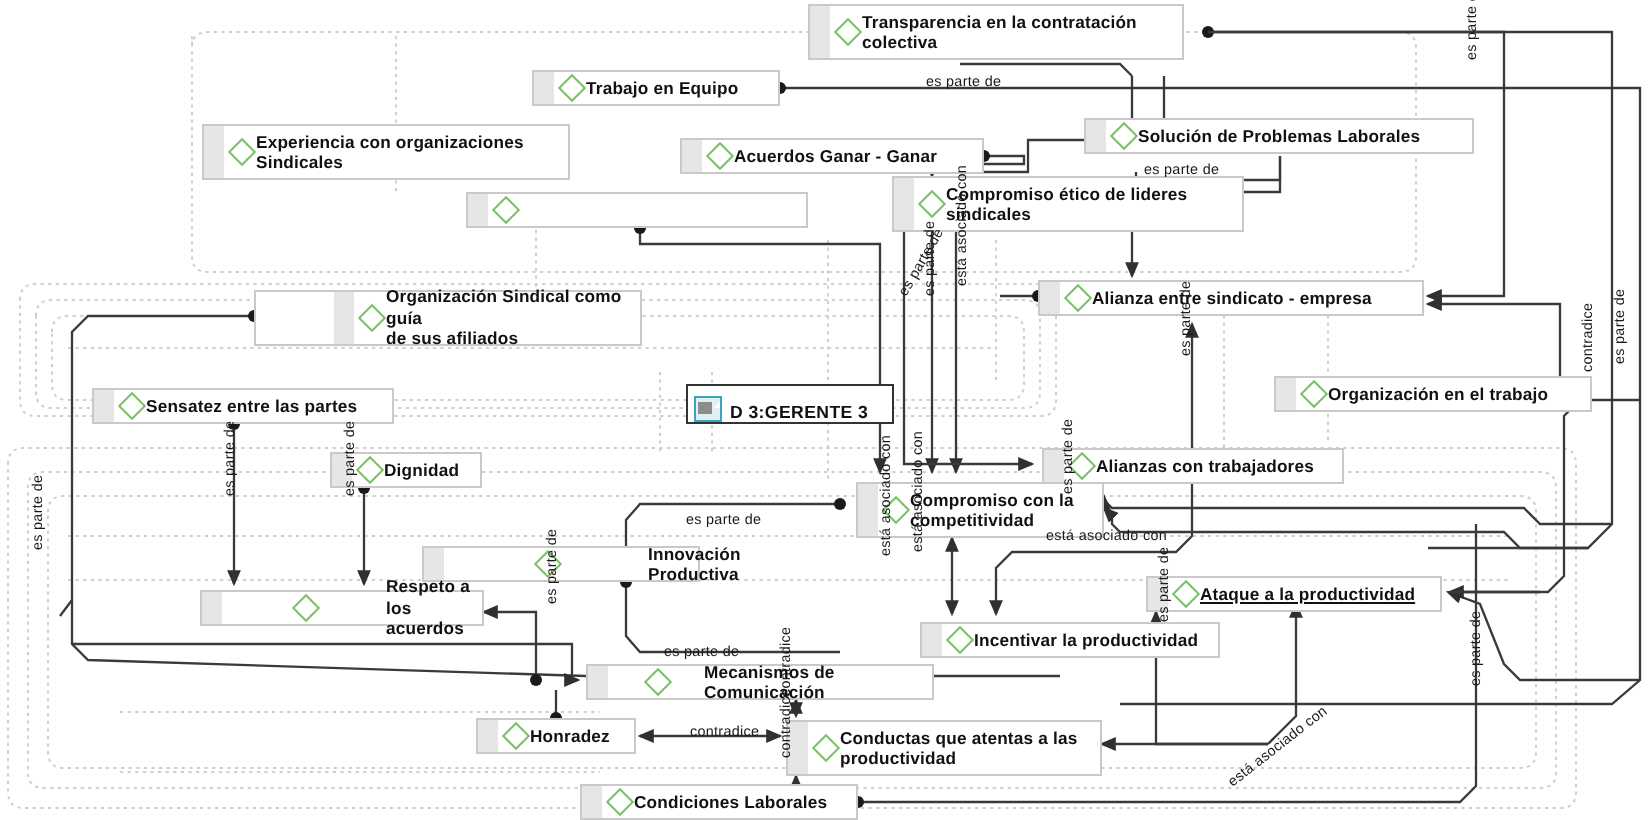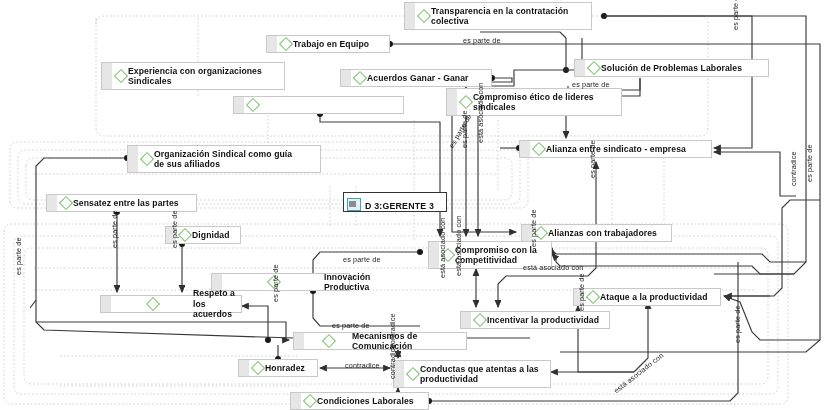--- a/index.html
+++ b/index.html
@@ -207,35 +207,36 @@
     </g>
   </svg>
 
   <div id="node-layer">
       <div class="node" style="left: 404px; top: 2px; width: 188px; height: 28px;"><span class="handle"></span><span class="dia"><i></i></span><span class="txt">Transparencia en la contratación
 colectiva</span></div>
       <div class="node" style="left: 266px; top: 35px; width: 124px; height: 18px;"><span class="handle"></span><span class="dia"><i></i></span><span class="txt">Trabajo en Equipo</span></div>
       <div class="node" style="left: 101px; top: 62px; width: 184px; height: 28px;"><span class="handle"></span><span class="dia"><i></i></span><span class="txt">Experiencia con organizaciones
 Sindicales</span></div>
       <div class="node" style="left: 340px; top: 69px; width: 152px; height: 18px;"><span class="handle"></span><span class="dia"><i></i></span><span class="txt">Acuerdos Ganar - Ganar</span></div>
-      <div class="node" style="left: 574px; top: 59px; width: 195px; height: 18px;"><span class="handle"></span><span class="dia"><i></i></span><span class="txt">Solución de Problemas Laborales</span></div>
+      <div class="node" style="left: 542px; top: 59px; width: 195px; height: 18px;"><span class="handle"></span><span class="dia"><i></i></span><span class="txt">Solución de Problemas Laborales</span></div>
       <div class="node" style="left: 233px; top: 96px; width: 171px; height: 18px;"><span class="handle"></span><span class="dia"><i></i></span></div>
       <div class="node" style="left: 446px; top: 88px; width: 176px; height: 28px;"><span class="handle"></span><span class="dia"><i></i></span><span class="txt">Compromiso ético de lideres
 sindicales</span></div>
-      <div class="node" style="left: 127px; top: 145px; width: 194px; height: 28px;"><span class="handle"></span><span class="dia"><i></i></span><span class="txt">Organización Sindical como guía
+      <div class="node" style="left: 127px; top: 145px; width: 194px; height: 28px; padding-left: 39px;"><span class="handle"></span><span class="dia"><i></i></span><span class="txt">Organización Sindical como guía
 de sus afiliados</span></div>
       <div class="node" style="left: 519px; top: 140px; width: 193px; height: 18px;"><span class="handle"></span><span class="dia"><i></i></span><span class="txt">Alianza entre sindicato - empresa</span></div>
       <div class="node" style="left: 46px; top: 194px; width: 151px; height: 18px;"><span class="handle"></span><span class="dia"><i></i></span><span class="txt">Sensatez entre las partes</span></div>
+      <div class="node" style="left: 637px; top: 188px; width: 159px; height: 18px;"><span class="handle"></span><span class="dia"><i></i></span><span class="txt">Organización en el trabajo</span></div>
       <div class="node" style="left: 165px; top: 226px; width: 76px; height: 18px;"><span class="handle"></span><span class="dia"><i></i></span><span class="txt">Dignidad</span></div>
       <div class="node" style="left: 521px; top: 224px; width: 151px; height: 18px;"><span class="handle"></span><span class="dia"><i></i></span><span class="txt">Alianzas con trabajadores</span></div>
       <div class="node" style="left: 211px; top: 273px; width: 139px; height: 18px; gap: 43px;"><span class="handle"></span><span class="dia"><i></i></span><span class="txt">Innovación Productiva</span></div>
       <div class="node" style="left: 428px; top: 241px; width: 124px; height: 28px;"><span class="handle"></span><span class="dia"><i></i></span><span class="txt">Compromiso con la
 competitividad</span></div>
       <div class="node" style="left: 100px; top: 295px; width: 142px; height: 18px; gap: 33px;"><span class="handle"></span><span class="dia"><i></i></span><span class="txt">Respeto a los acuerdos</span></div>
-      <div class="node" style="left: 573px; top: 288px; width: 148px; height: 18px;"><span class="handle"></span><span class="dia"><i></i></span><span class="txt">Ataque a la productividad</span></div>
+      <div class="node" style="left: 573px; top: 288px; width: 148px; height: 18px; text-decoration: underline;"><span class="handle"></span><span class="dia"><i></i></span><span class="txt">Ataque a la productividad</span></div>
       <div class="node" style="left: 460px; top: 311px; width: 150px; height: 18px;"><span class="handle"></span><span class="dia"><i></i></span><span class="txt">Incentivar la productividad</span></div>
       <div class="node" style="left: 293px; top: 332px; width: 174px; height: 18px; gap: 16px;"><span class="handle"></span><span class="dia"><i></i></span><span class="txt">Mecanismos de Comunicación</span></div>
       <div class="node" style="left: 238px; top: 359px; width: 80px; height: 18px;"><span class="handle"></span><span class="dia"><i></i></span><span class="txt">Honradez</span></div>
       <div class="node" style="left: 393px; top: 360px; width: 158px; height: 28px;"><span class="handle"></span><span class="dia"><i></i></span><span class="txt">Conductas que atentas a las
 productividad</span></div>
       <div class="node" style="left: 290px; top: 392px; width: 139px; height: 18px;"><span class="handle"></span><span class="dia"><i></i></span><span class="txt">Condiciones Laborales</span></div>
     </div>
 
   <div id="label-layer" style="position:absolute;left:0;top:0;width:826px;height:410px;">
       <div class="elabel" style="left: 463px; top: 36px;">es parte de</div>

